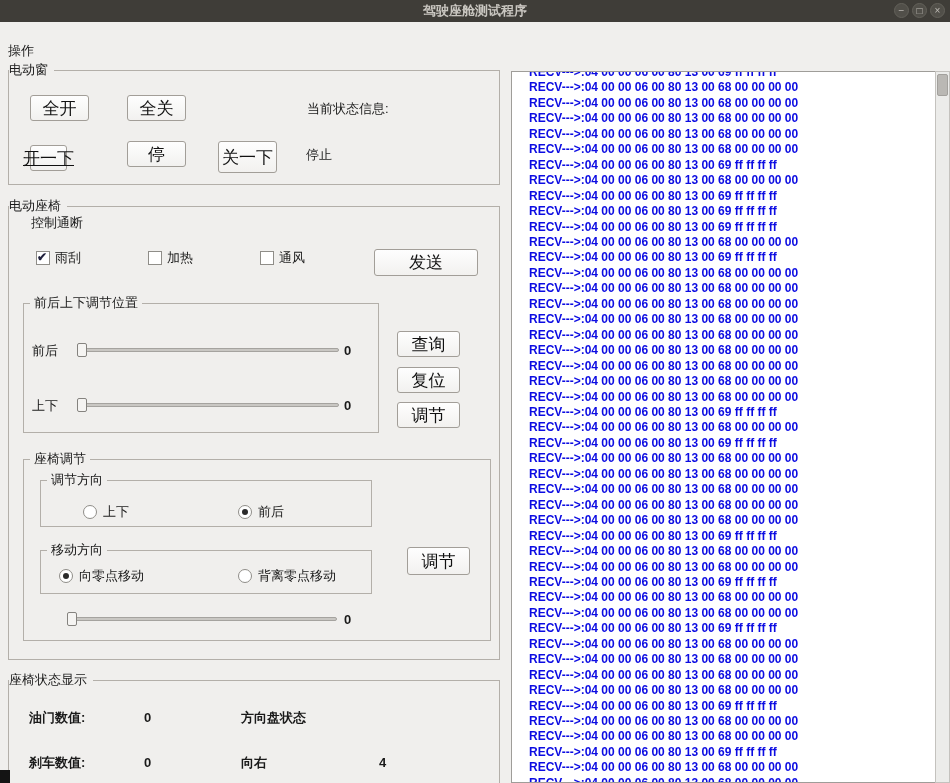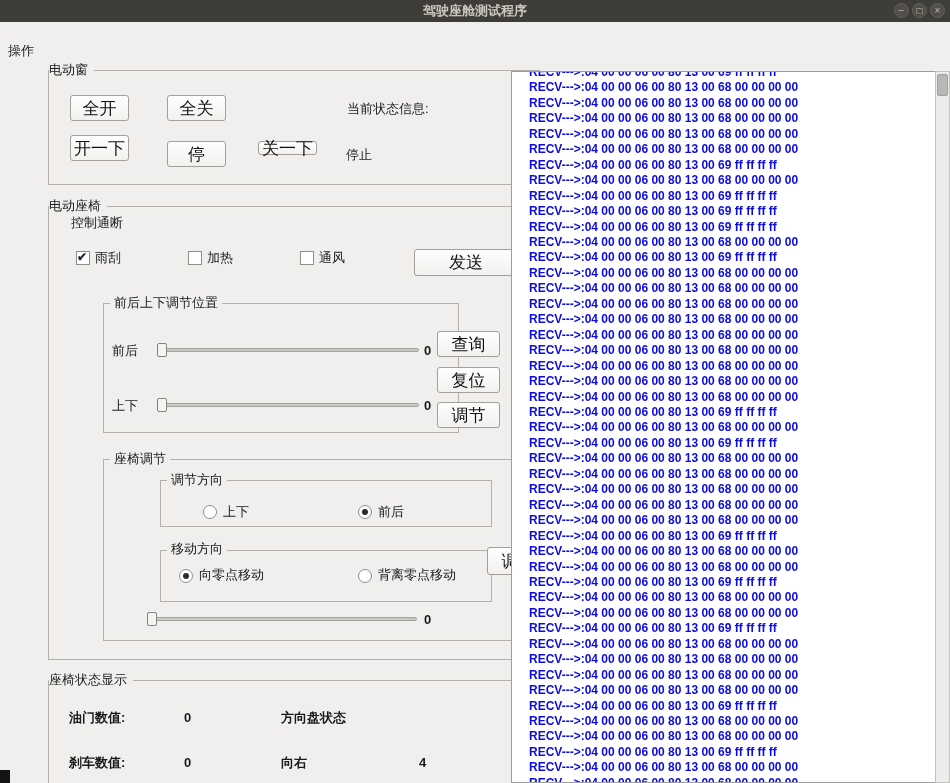--- a/index.html
+++ b/index.html
@@ -21,21 +21,21 @@
     width:15px; height:15px; border-radius:50%;
     background:#514f49; border:1px solid #63615a;
     color:#bfbcb6; font-size:10px; line-height:13px; text-align:center;
     cursor:default; user-select:none;
   }
   
   .menubar { position:absolute; left:0; top:22px; width:950px; height:25px; background:#f0efed; }
   .menu-item { display:inline-block; padding:16px 8px; line-height:25px; }
   
   .group, .subgroup {
-    position:absolute; border:1px solid #b3afa9; background:transparent;margin-left:40px;
+    position:absolute; border:1px solid #b3afa9; background:transparent;
   }
   .gtitle {
     position:absolute; top:-9px; left:0; background:#f0efed;
     padding:0 6px 0 0; line-height:16px; white-space:nowrap;
   }
   .subgroup .gtitle, .gtitle.inset { left:6px; padding:0 4px; }
   
   .btn {
     position:absolute; display:flex; align-items:center; justify-content:center;
     background:linear-gradient(#fefefe,#f2f1ef);
@@ -108,23 +108,23 @@
 
   <div class="menubar">
     <span class="menu-item">操作</span>
   </div>
 
   <div class="group" style="left:8px; top:70px; width:492px; height:115px;">
     <span class="gtitle">电动窗</span>
     <div class="btn" style="left:21px; top:24px; width:59px; height:26px;">全开</div>
     <div class="btn" style="left:118px; top:24px; width:59px; height:26px;">全关</div>
     <span class="ctl-label" style="left:298px; top:30px;">当前状态信息:</span>
-    <div class="btn" style="left:21px; top:64px; width:59px; height:26px;">开一下</div>
+    <div class="btn" style="left:21px; top:74px; width:37px; height:26px;text-decoration:underline;">开一下</div>
     <div class="btn" style="left:118px; top:70px; width:59px; height:26px;">停</div>
-    <div class="btn" style="left:209px; top:70px; width:59px; height:14px;">关一下</div>
+    <div class="btn" style="left:209px; top:70px; width:59px; height:32px;">关一下</div>
     <span class="ctl-label" style="left:297px; top:76px;">停止</span>
   </div>
 
   <div class="group" style="left:8px; top:206px; width:492px; height:454px;">
     <span class="gtitle">电动座椅</span>
 
     <span class="ctl-label" style="left:22px; top:8px;">控制通断</span>
 
     <span class="cb on" style="left:27px; top:44px;"></span>
     <span class="ctl-label" style="left:46px; top:43px;">雨刮</span>
@@ -154,21 +154,21 @@
       <span class="gtitle">座椅调节</span>
 
       <div class="subgroup" style="left:16px; top:20px; width:332px; height:47px;">
         <span class="gtitle">调节方向</span>
         <span class="radio" style="left:42px; top:24px;"></span>
         <span class="ctl-label" style="left:62px; top:23px;">上下</span>
         <span class="radio on" style="left:197px; top:24px;"></span>
         <span class="ctl-label" style="left:217px; top:23px;">前后</span>
       </div>
 
-      <div class="subgroup" style="left:16px; top:90px; width:332px; height:52px;font-family:Liberation Mono, monospace;">
+      <div class="subgroup" style="left:16px; top:90px; width:332px; height:44px;">
         <span class="gtitle">移动方向</span>
         <span class="radio on" style="left:18px; top:18px;"></span>
         <span class="ctl-label" style="left:38px; top:17px;">向零点移动</span>
         <span class="radio" style="left:197px; top:18px;"></span>
         <span class="ctl-label" style="left:217px; top:17px;text-align:center;">背离零点移动</span>
       </div>
 
       <div class="btn" style="left:383px; top:87px; width:63px; height:28px;">调节</div>
 
       <div class="groove" style="left:43px; top:157px; width:270px;"></div>

